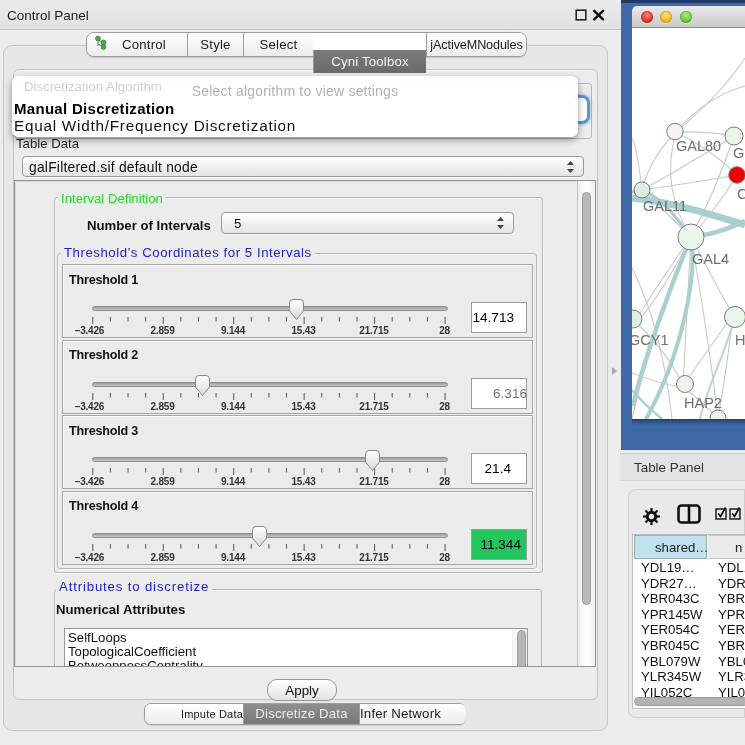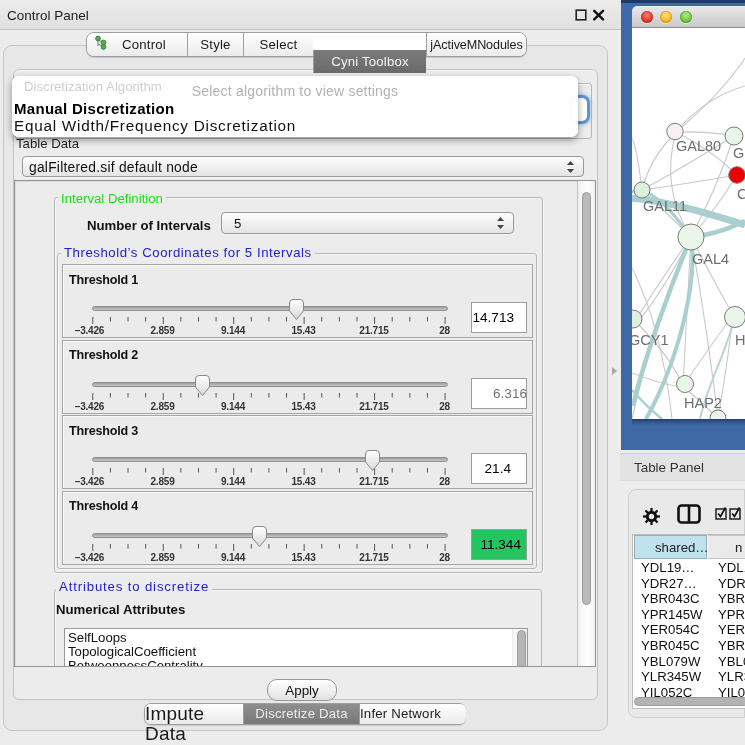--- a/index.html
+++ b/index.html
@@ -243,21 +243,21 @@
     <div class="abs" style="left:49px;top:439px;width:464px;height:60px;background:#fff;border:1px solid #999;margin-top:8px;">
 <div style="padding:2px 0 0 3px;font-size:13.2px;color:#111;line-height:13.8px;">SelfLoops<br>TopologicalCoefficient<br>BetweennessCentrality</div>
 <div class="abs" style="right:0;top:0;width:15px;height:58px;background:linear-gradient(90deg,#eee,#fff 40%,#eee);"></div>
 <div class="abs" style="right:1px;top:1px;width:9px;height:56px;background:#b5b5b5;border:1px solid #9d9d9d;border-radius:5px 5px 0 0;"></div>
 </div>
     <div class="abs" style="left:562px;top:0;width:18px;height:485px;background:linear-gradient(90deg,#ededed,#fafafa 30%,#ffffff 60%,#efefef);border-left:1px solid #c2c2c2;"></div>
     <div class="abs" style="left:567px;top:11px;width:9px;height:413px;background:#b9b9b9;border:1px solid #9b9b9b;border-radius:5px;"></div>
   </div>
 <div class="abs" style="left:267px;top:671px;width:70px;height:22px;background:linear-gradient(#ffffff,#f0f0f0 50%,#e2e2e2);border:1px solid #979797;border-radius:10px;font-size:13.4px;color:#111;text-align:center;line-height:21px;margin-top:8px;">Apply</div>
 <div class="abs" style="left:144px;top:703px;width:322px;height:22px;background:#fff;border:1px solid #9d9d9d;border-radius:7px;box-shadow:0 1px 1px rgba(0,0,0,.12);"></div>
-<div class="abs" style="left:145px;top:704px;width:98px;height:20px;background:linear-gradient(#ffffff,#f4f4f4 55%,#ebebeb);color:#1a1a1a;border-radius:6px 0 0 6px;font-size:19px;letter-spacing:.2px;text-align:left;line-height:20px;">Impute Data</div>
+<div class="abs" style="left:145px;top:704px;width:98px;height:20px;background:linear-gradient(#ffffff,#f4f4f4 55%,#ebebeb);color:#1a1a1a;border-radius:6px 0 0 6px;font-size:11px;letter-spacing:.2px;text-align:right;line-height:20px;">Impute Data</div>
 <div class="abs" style="left:243px;top:704px;width:116px;height:20px;background:linear-gradient(#8e8e8e,#787878);color:#ececec;border-radius:0;border-left:1px solid #9d9d9d;font-size:13.2px;letter-spacing:.2px;text-align:center;line-height:20px;">Discretize Data</div>
 <div class="abs" style="left:359px;top:704px;width:107px;height:20px;background:linear-gradient(#ffffff,#f4f4f4 55%,#ebebeb);color:#1a1a1a;border-radius:0 6px 6px 0;border-left:1px solid #9d9d9d;font-size:13.2px;letter-spacing:.2px;line-height:20px;">Infer Network</div>
 <svg class="abs" style="left:610px;top:366px;" width="8" height="10">
     <path d="M2 1 L7 5 L2 9 Z" fill="#a9a9a9"></path>
   </svg>
 <div class="abs" style="left:621px;top:0;width:124px;height:450px;background:#3e69a6;"></div>
 <div class="abs" style="left:621px;top:0;width:124px;height:3px;background:#1f3a66;"></div>
 <div class="abs" style="left:632px;top:6px;width:113px;height:22px;background:linear-gradient(#e9e9e9,#c9c9c9);border-bottom:1px solid #8f8f8f;border-radius:5px 0 0 0;"></div>
 <div class="abs" style="left:641px;top:11px;width:12px;height:12px;border-radius:50%;background:radial-gradient(circle at 50% 35%,#f8837a,#e23b2e 55%,#b71d10);box-shadow:inset 0 0 1px #7c0f06,0 1px 1px rgba(255,255,255,.6);"></div>
 <div class="abs" style="left:660px;top:11px;width:12px;height:12px;border-radius:50%;background:radial-gradient(circle at 50% 35%,#ffe28a,#f5b820 55%,#d3920c);box-shadow:inset 0 0 1px #8f6405,0 1px 1px rgba(255,255,255,.6);"></div>

